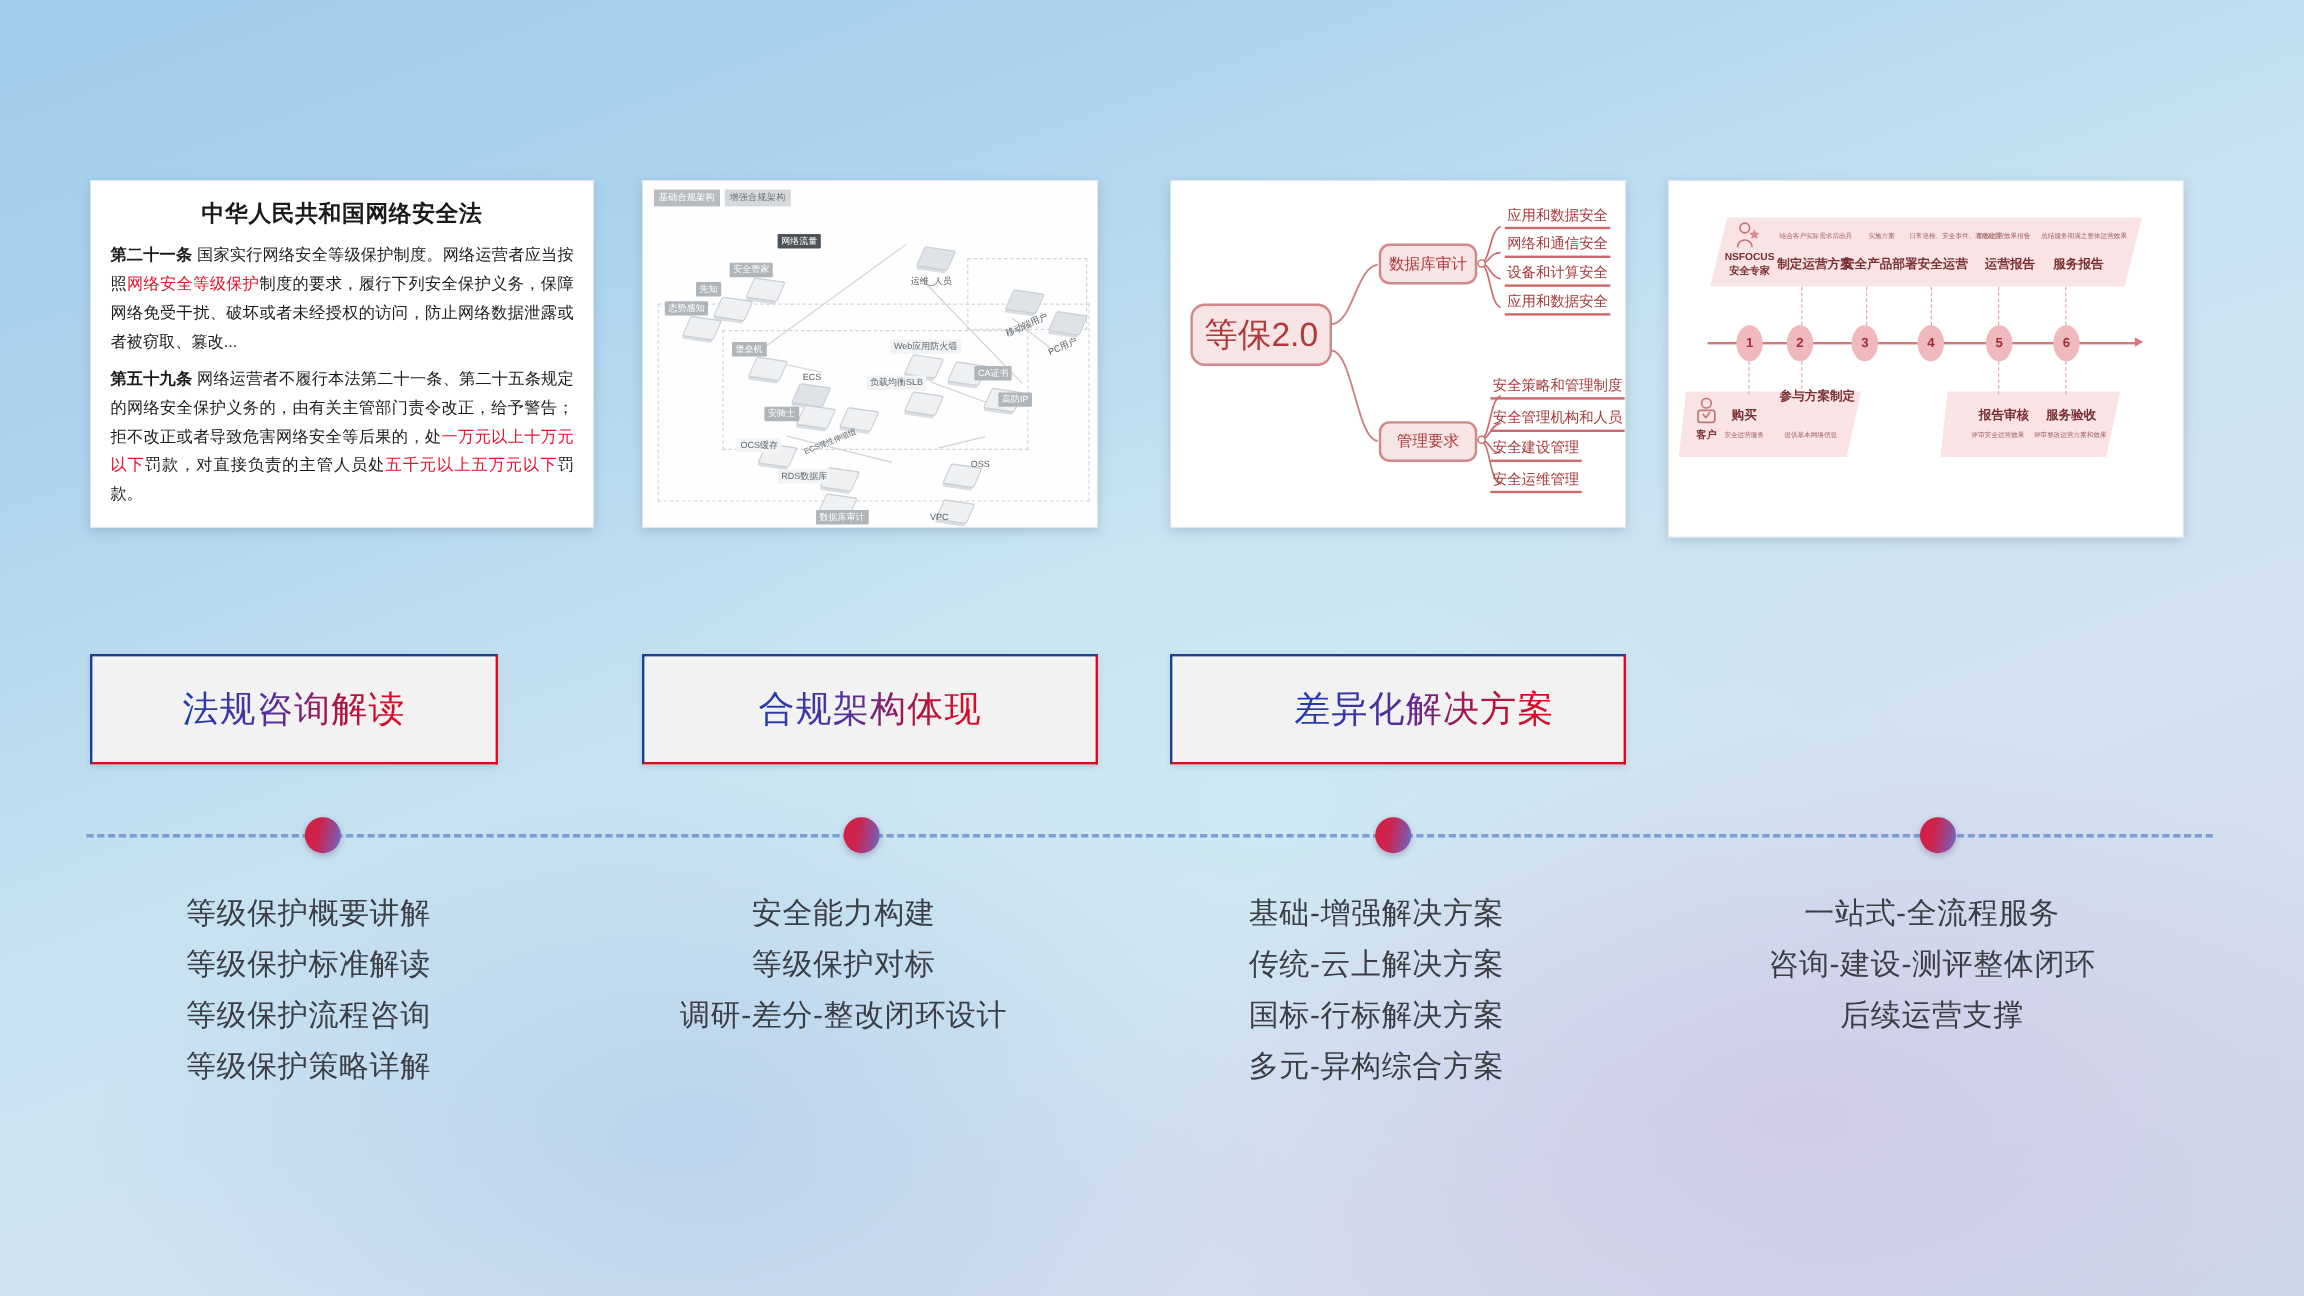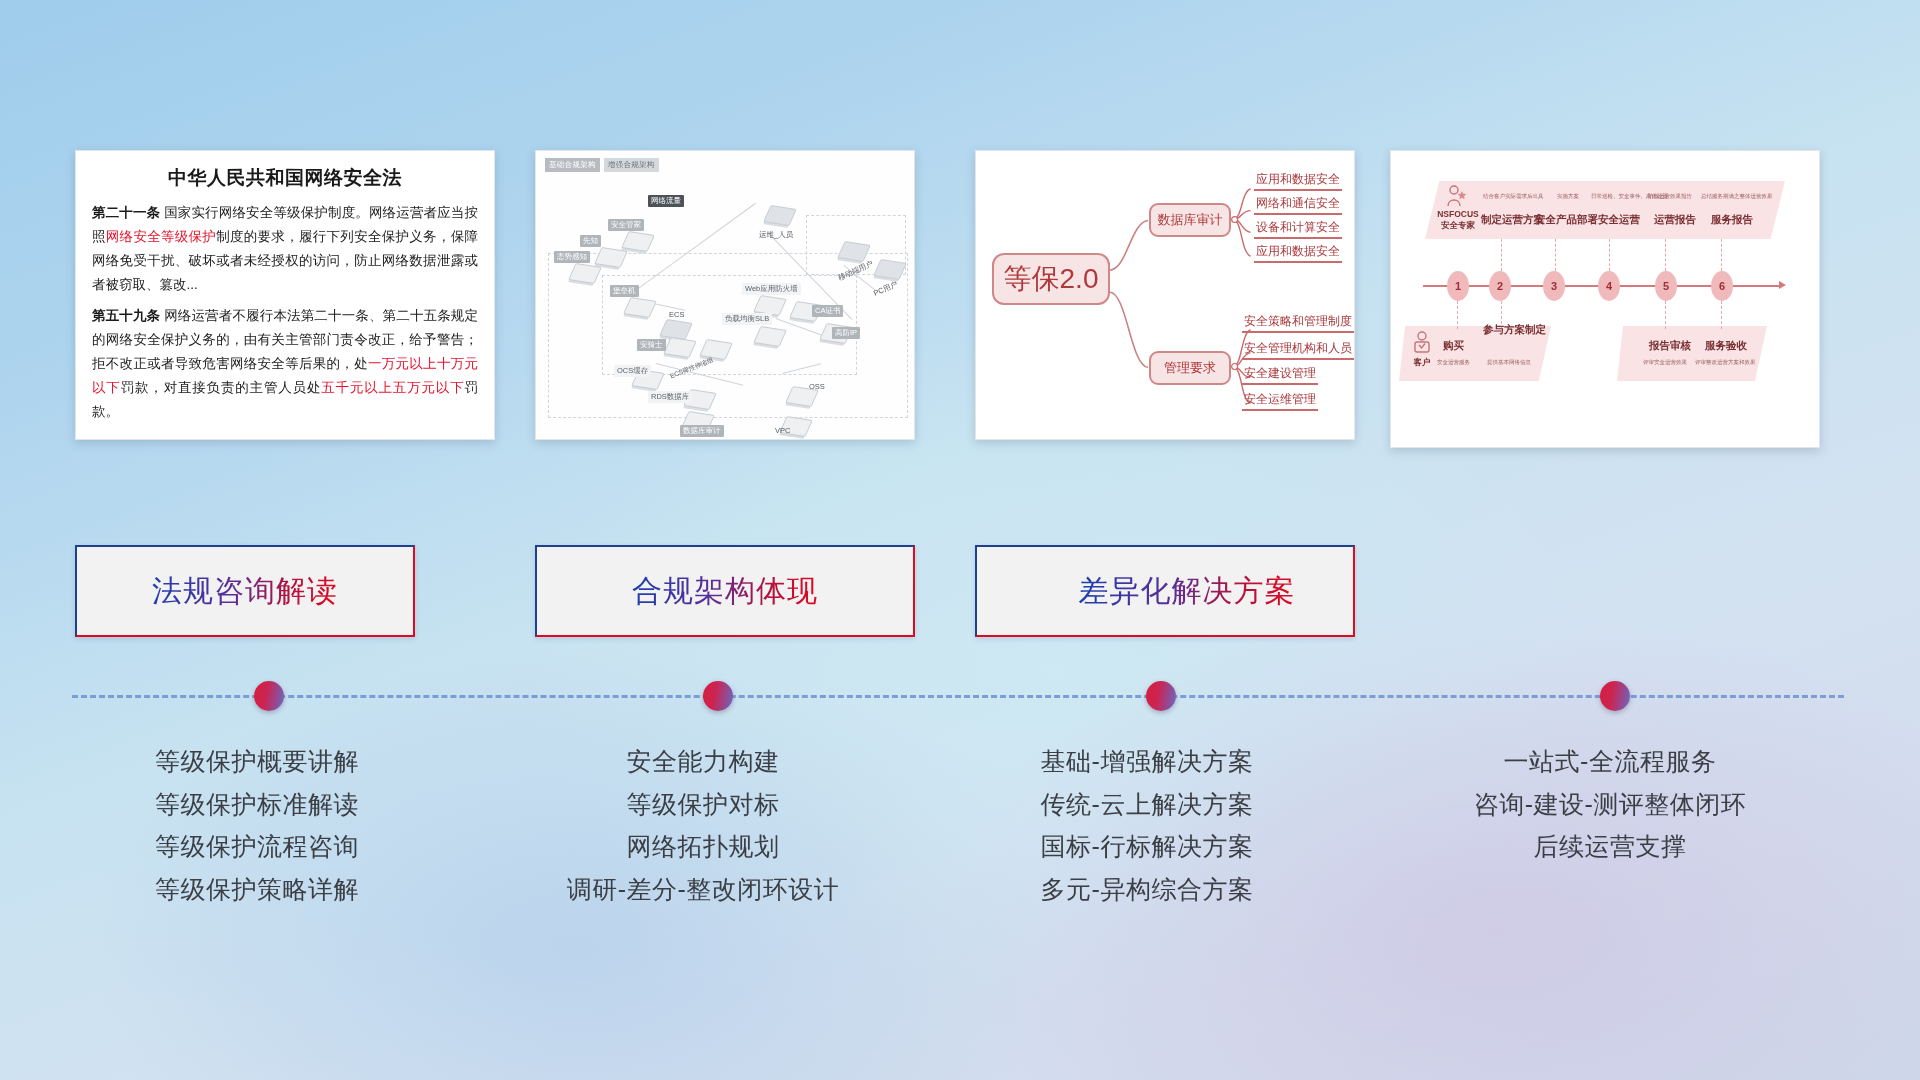--- a/index.html
+++ b/index.html
@@ -409,21 +409,20 @@
 <div class="cols">
   <div class="col c-1">
     <div class="item">等级保护概要讲解</div>
     <div class="item">等级保护标准解读</div>
     <div class="item">等级保护流程咨询</div>
     <div class="item">等级保护策略详解</div>
   </div>
   <div class="col c-2">
     <div class="item">安全能力构建</div>
     <div class="item">等级保护对标</div>
-    <div class="item">网络拓扑规划</div>
     <div class="item">调研-差分-整改闭环设计</div>
   </div>
   <div class="col c-3">
     <div class="item">基础-增强解决方案</div>
     <div class="item">传统-云上解决方案</div>
     <div class="item">国标-行标解决方案</div>
     <div class="item">多元-异构综合方案</div>
   </div>
   <div class="col c-4">
     <div class="item">一站式-全流程服务</div>

